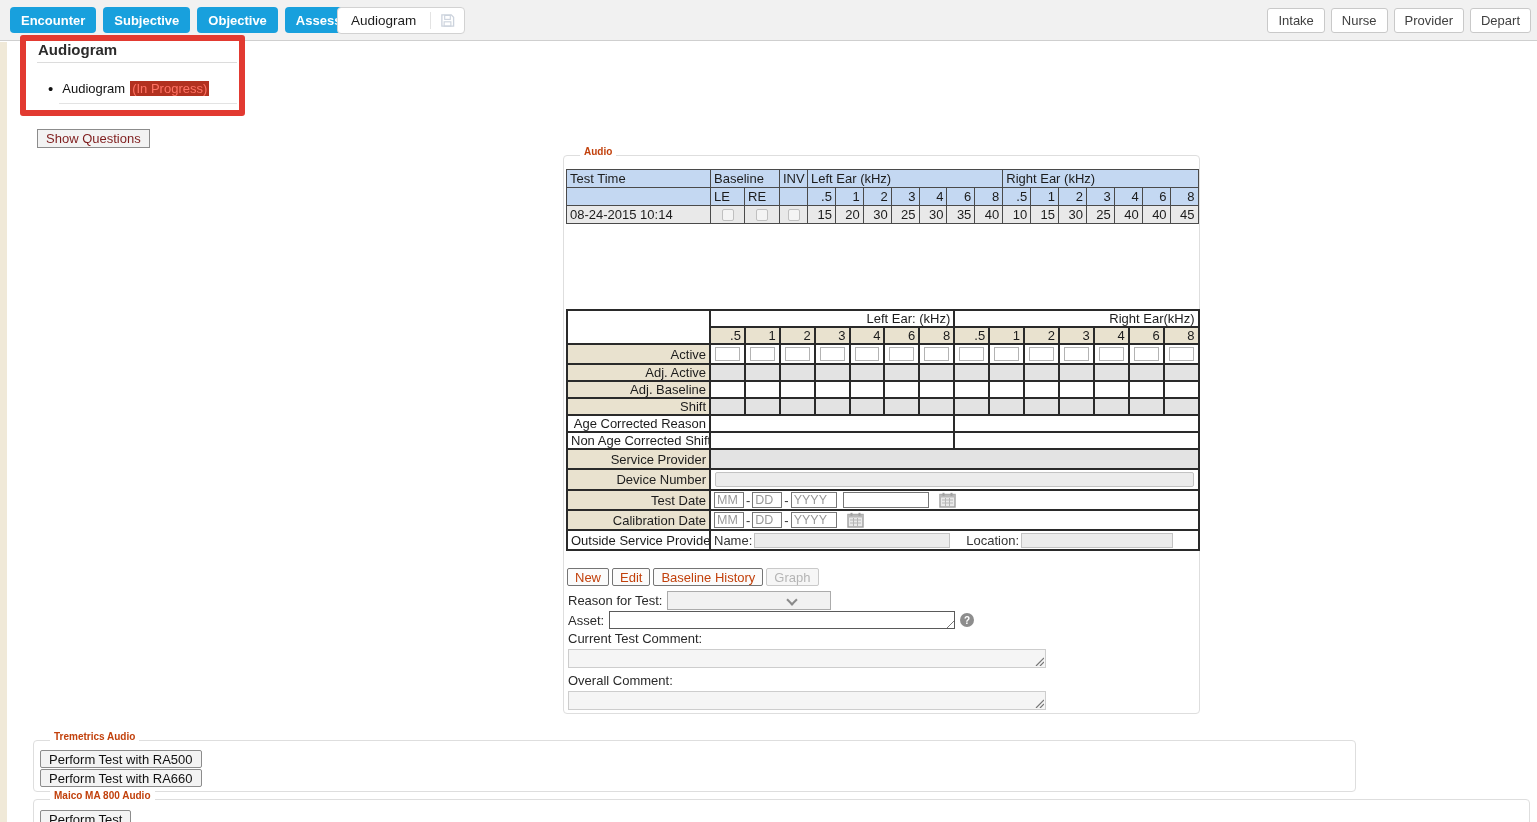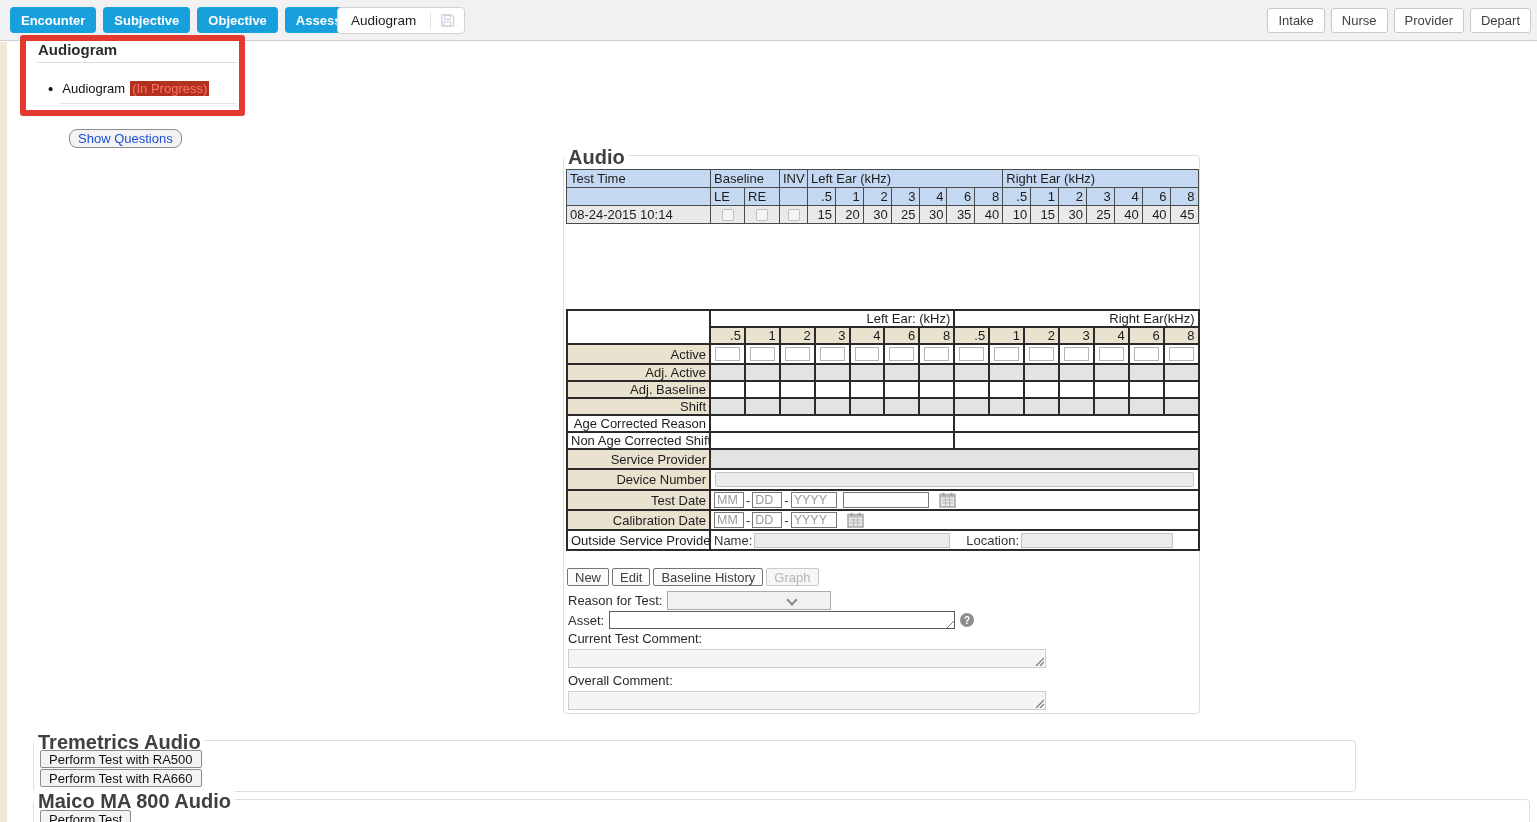--- a/index.html
+++ b/index.html
@@ -29,28 +29,28 @@
 
   
   .formhead { position:absolute; left:38px; top:41px; font-size:15px; font-weight:bold; color:#2b2b2b; }
   .hline1 { position:absolute; left:37px; top:62px; width:200px; height:1px; background:#dcdcdc; }
   .formitem { position:absolute; left:48px; top:80px; display:flex; align-items:center; }
   .bullet { font-size:15px; margin-right:9px; color:#111; }
   .formlink { color:#111; }
   .status { margin-left:5px; background:#b23120; color:#ff7364; padding:0 2px; }
   .hline2 { position:absolute; left:59px; top:103px; width:178px; height:1px; background:#e3e3e3; }
 
-  .btn-classic { background:#f3f3f3; border:1px solid #8c8c8c; border-radius:8px;
-    font-size:13px; color:#1d4ed8; padding:1px 8px; font-family:inherit; height:19px; cursor:pointer;margin-left:32px; }
+  .btn-classic { background:#f3f3f3; border:1px solid #8c8c8c; border-radius:0;
+    font-size:13px; color:#7f1d1d; padding:1px 8px; font-family:inherit; height:19px; cursor:pointer; }
   .showq { position:absolute; left:37px; top:129px; }
 
   
   .fset { position:absolute; border:1px solid #dedede; border-radius:4px; background:#fff; }
-  .legend { position:absolute; top:-10px; left:0; background:#fff; padding:0 4px;
-    color:#404040; font-weight:bold; font-size:20px; white-space:nowrap; }
+  .legend { position:absolute; top:-10px; left:16px; background:#fff; padding:0 4px;
+    color:#c2410c; font-weight:bold; font-size:10px; white-space:nowrap; }
   .fs-audio { left:563px; top:155px; width:637px; height:559px; }
   .fs-trem  { left:33px; top:740px; width:1323px; height:52px; }
   .fs-maico { left:33px; top:799px; width:1497px; height:60px; }
 
   
   .t1 { position:absolute; left:2px; top:13px; width:632px; border-collapse:collapse;
     table-layout:fixed; font-size:13px;padding-left:19px; }
   .t1 td { border:1px solid #4a4a4a; padding:1px 3px; height:16px; overflow:hidden; white-space:nowrap; }
   .t1 tr.hdr td { background:#c4d8f2; }
   .t1 tr.data td { background:#e9e9e9; }
@@ -78,21 +78,21 @@
   .din::placeholder { color:#9a9a9a; }
   .din.yyyy { width:46px; }
   .din.extra { width:86px; margin-left:4px; }
   .hy { color:#333; }
   .oslabel { color:#333; }
   .osin { height:15px; background:#ececec; border:1px solid #c3c3c3; display:inline-block; vertical-align:middle; }
 
   
   .actions { position:absolute; left:3px; top:412px; display:flex; gap:3px; }
   .abtn { background:#fbfbfb; border:1px solid #757575; border-radius:2px; font-size:13px;
-    color:#404040; padding:0 7px; height:18px; font-family:inherit; cursor:pointer; }
+    color:#c2410c; padding:0 7px; height:18px; font-family:inherit; cursor:pointer; }
   .abtn.disabled { border-color:#c9c9c9; color:#b5b5b5; background:#f6f6f6; }
   .rowline { position:absolute; left:4px; display:flex; align-items:center; gap:5px; }
   .reasonrow { top:435px; }
   .selectbox { width:164px; height:19px; background:#f1f1f1; border:1px solid #ababab;
     position:relative; cursor:pointer; }
   .chev { position:absolute; right:34px; top:4px; width:8px; height:8px;
     border-right:2px solid #8a8a8a; border-bottom:2px solid #8a8a8a; transform:rotate(45deg); }
   .assetrow { top:455px; }
   .assetbox { width:346px; height:18px; background:#fff; border:1px solid #5a5a5a; position:relative; }
   .helpic { width:14px; height:14px; border-radius:50%; background:#8d8d8d; color:#fff;

